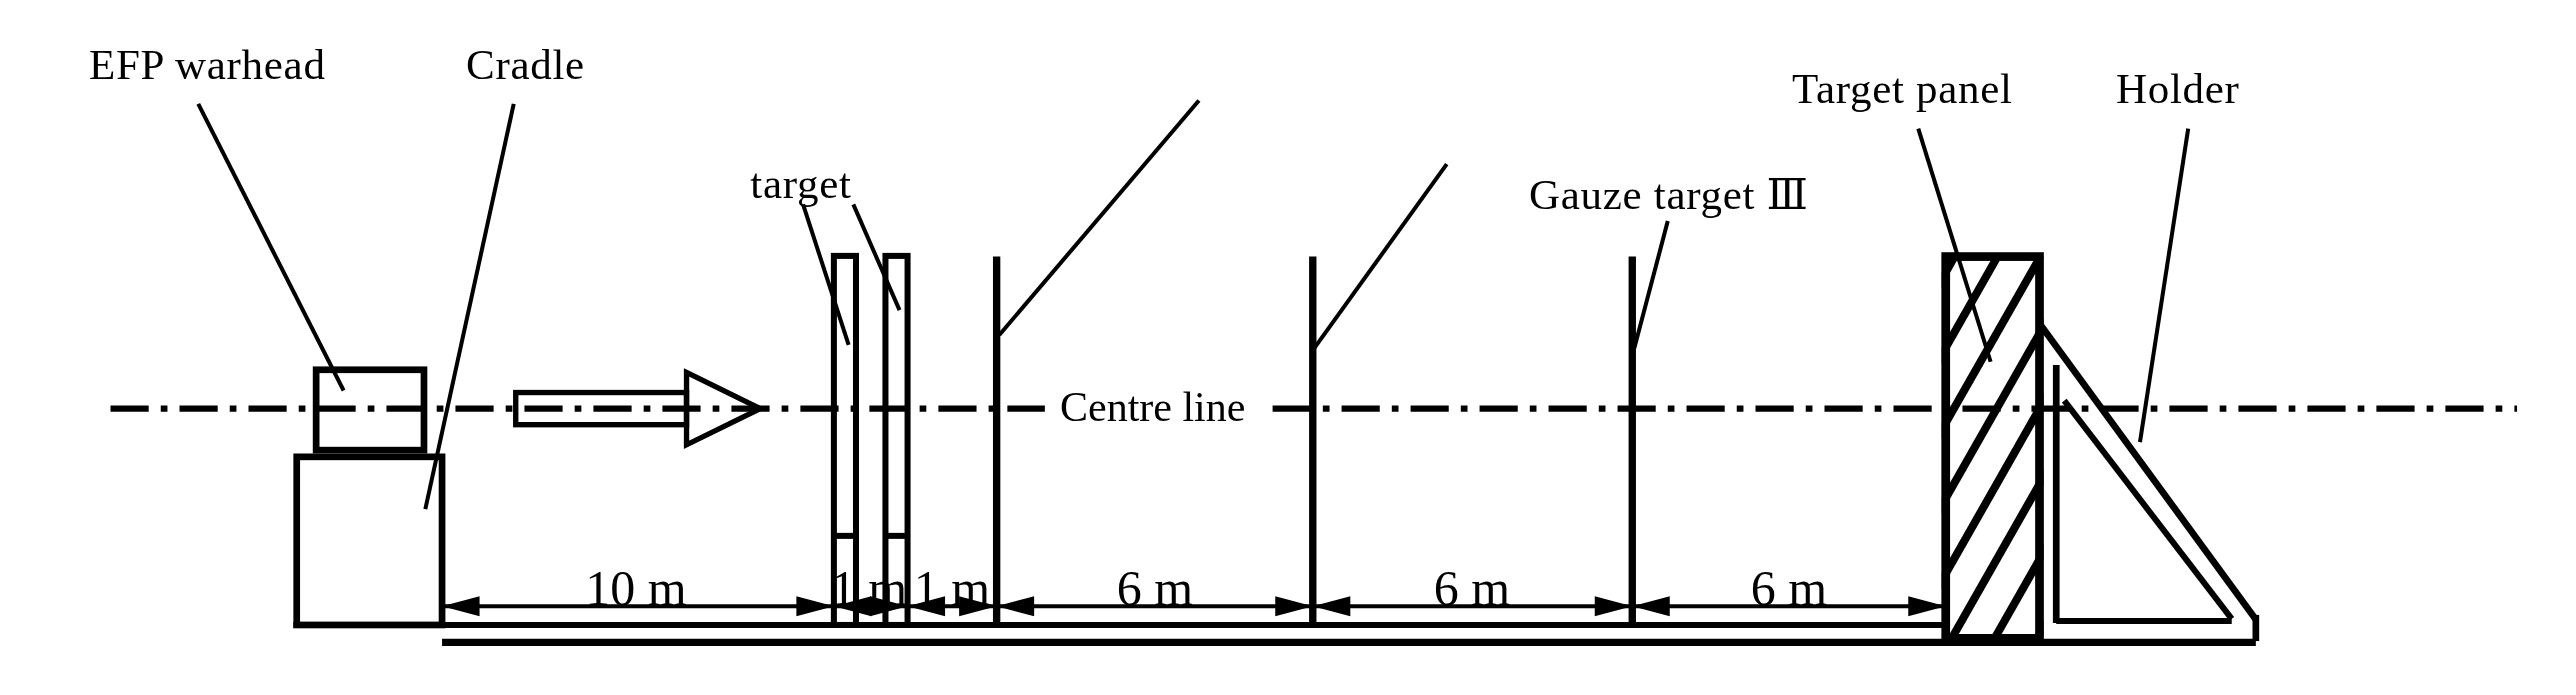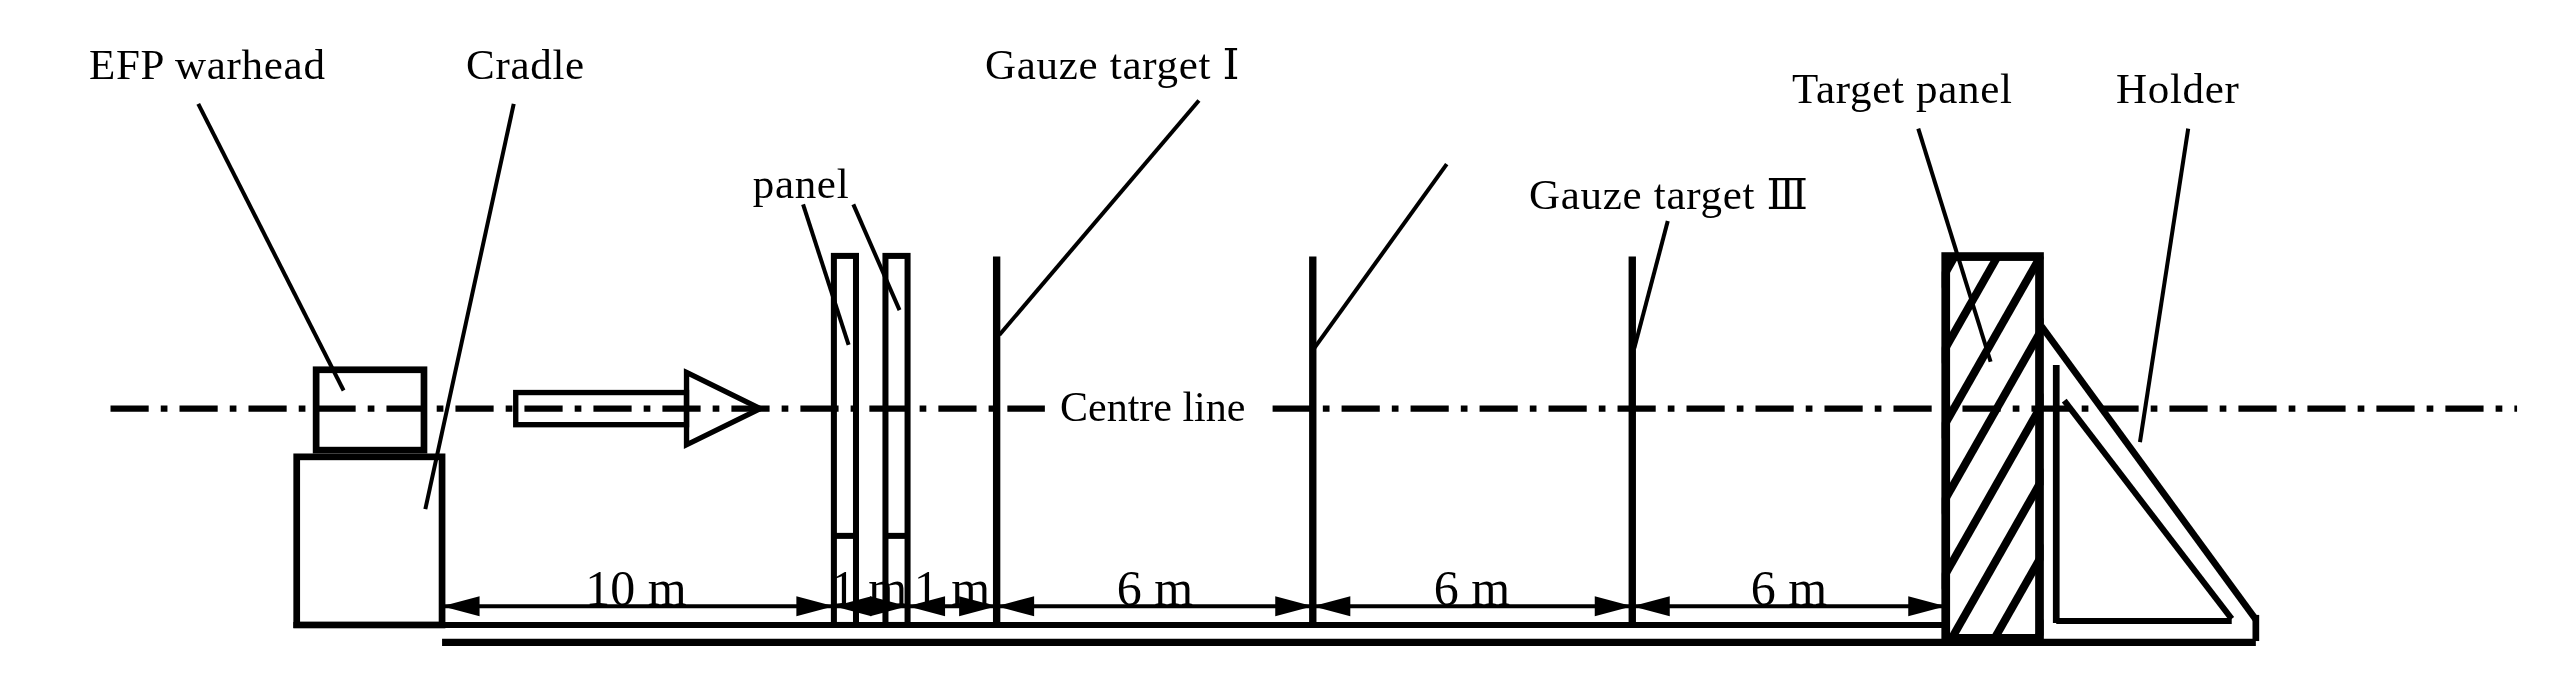--- a/index.html
+++ b/index.html
@@ -134,23 +134,22 @@
         <polygon points="2437,905 2493,890 2493,920"></polygon>
         <polygon points="2905,905 2849,890 2849,920"></polygon>
       </g>
     </g>
   </svg>
 
   <div class="lbl" style="left:89px;top:43px">EFP warhead</div>
 
   <div class="lbl" style="left:466px;top:43px">Cradle</div>
 
-  <div class="lbl center" style="left:801px;top:162px">panel</div>
+  <div class="lbl center" style="left:801px;top:162px">target</div>
 
-  <div class="lbl" style="left:985px;top:43px">Gauze target Ⅰ</div>
 
 
   <div class="lbl" style="left:1792px;top:67px">Target panel</div>
 
   <div class="lbl" style="left:1529px;top:173px">Gauze target Ⅲ</div>
 
   <div class="lbl" style="left:2116px;top:67px">Holder</div>
 
   <div class="centre-lbl" style="left:1060px;top:386px">Centre line</div>
 

